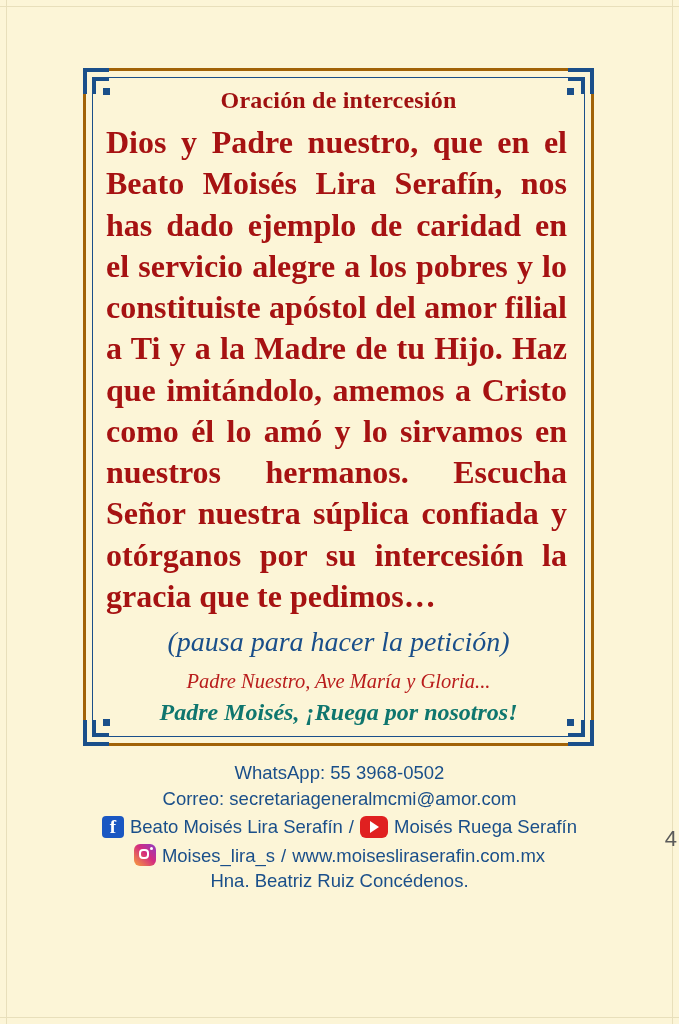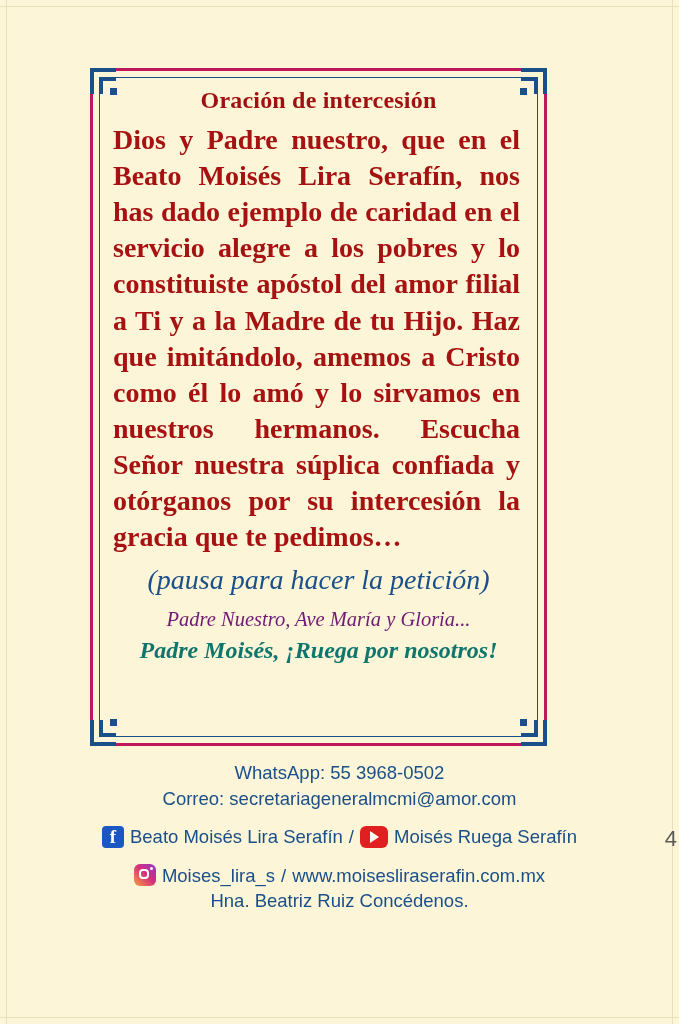--- a/index.html
+++ b/index.html
@@ -41,25 +41,25 @@
   .page-edge-bottom {
     position: absolute;
     left: 0; right: 0; bottom: 6px;
     height: 1px;
     background: #e8dfbb;
   }
 
   
   .prayer-frame {
     position: absolute;
-    left: 90px;
+    left: 83px;
     top: 68px;
-    width: 457px;
+    width: 511px;
     height: 678px;
-    border: 3px solid #be185d;
+    border: 3px solid #a16207;
     box-sizing: border-box;
   }
   .prayer-frame-inner {
     position: absolute;
     inset: 6px;
     border: 1px solid #1a4f8a;
     box-sizing: border-box;
   }
   
   .corner {
@@ -90,41 +90,41 @@
   .prayer-title {
     text-align: center;
     color: #9f1010;
     font-weight: bold;
     font-size: 24px;
     letter-spacing: 0.2px;
     margin-bottom: 8px;
   }
   .prayer-par {
     color: #a61212;
-    font-size: 28px;
+    font-size: 32px;
     line-height: 1.29;
     text-align: justify;
     text-align-last: justify;
     font-weight: bold;
     margin: 0 4px 6px 0;
     hyphens: manual;
   }
   .prayer-par.last-left {
     text-align-last: left;
   }
   .pause-line {
     text-align: center;
     color: #1a4f8a;
     font-style: italic;
     font-size: 28px;
     margin: 9px 0 10px 0;
   }
   .closing-1 {
     text-align: center;
-    color: #701a75;
+    color: #b91c1c;
     font-style: italic;
     font-size: 20.5px;
     margin: 12px 0 6px 0;
   }
   .closing-2 {
     text-align: center;
     color: #0f766e;
     font-style: italic;
     font-weight: bold;
     font-size: 24px;
@@ -144,21 +144,21 @@
     line-height: 1.38;
   }
   .footer-line {
     display: block;
   }
   .social-line {
     display: flex;
     align-items: center;
     justify-content: center;
     gap: 6px;
-    margin-top: 13px;
+    margin-top: 3px;
     flex-wrap: nowrap;
   }
   .social-line .sep {
     color: #1a4f8a;
   }
   .icon-box {
     display: inline-block;
     width: 22px;
     height: 22px;
     border-radius: 4px;

